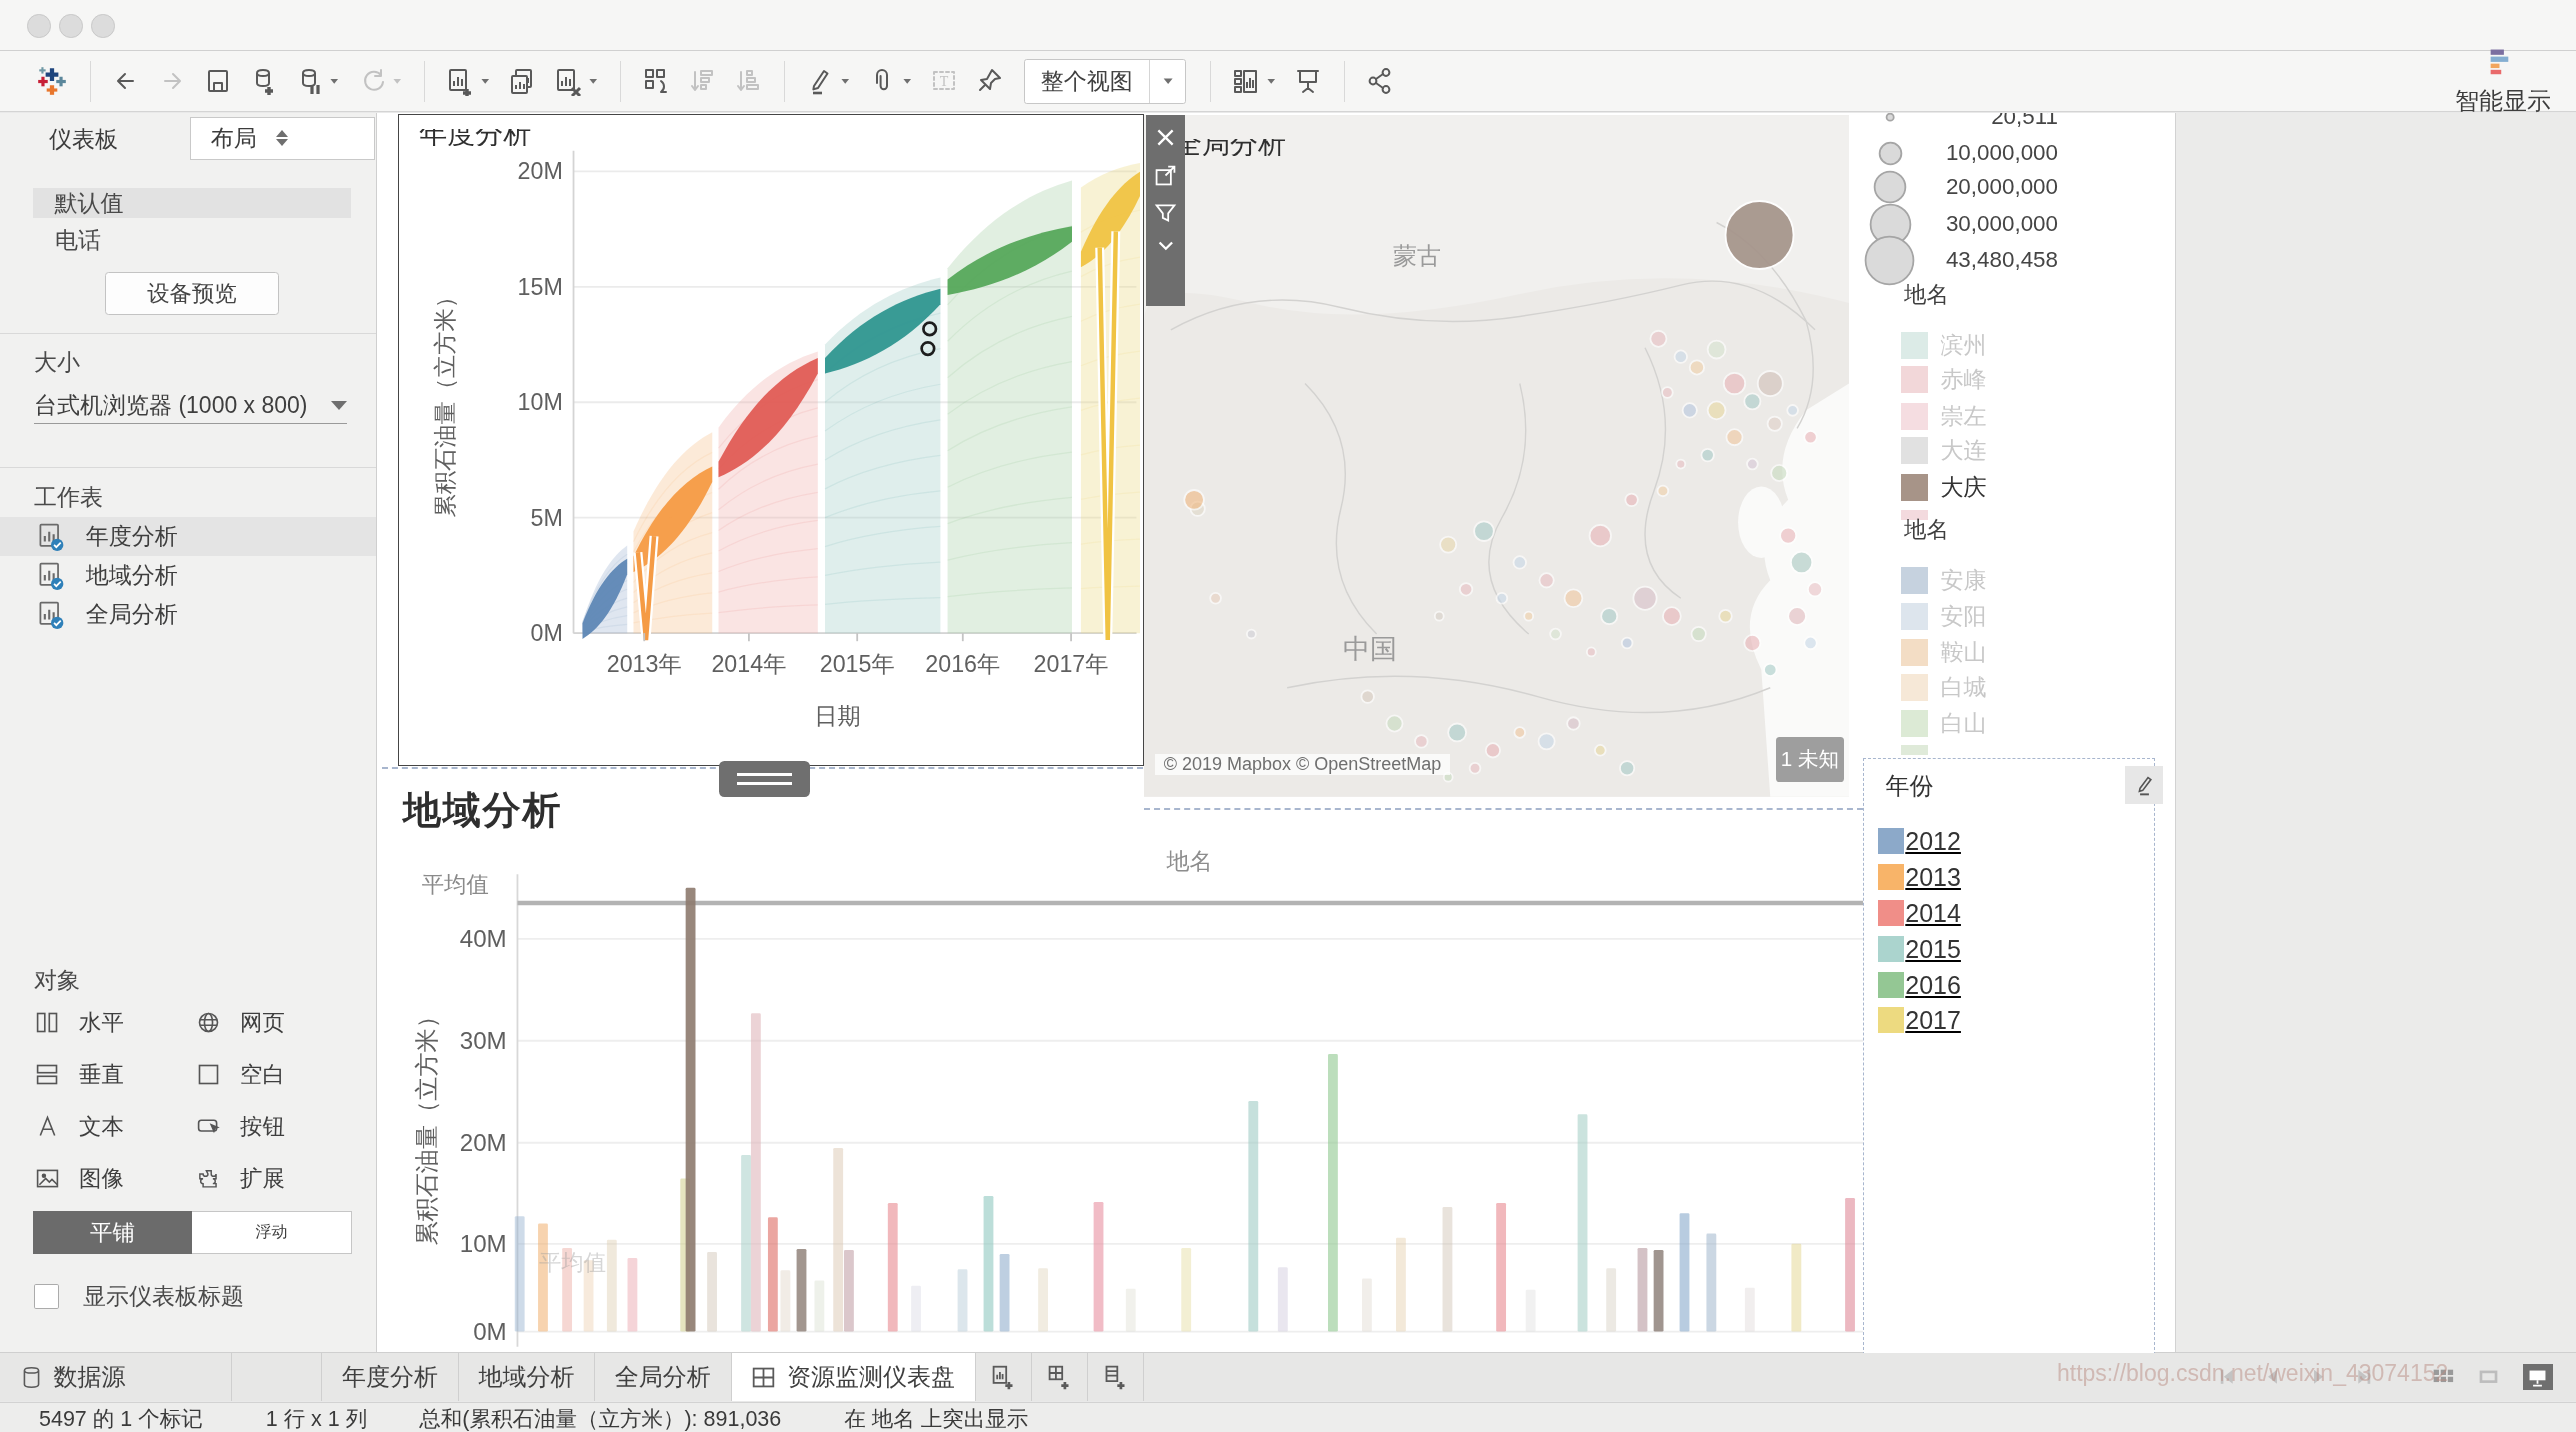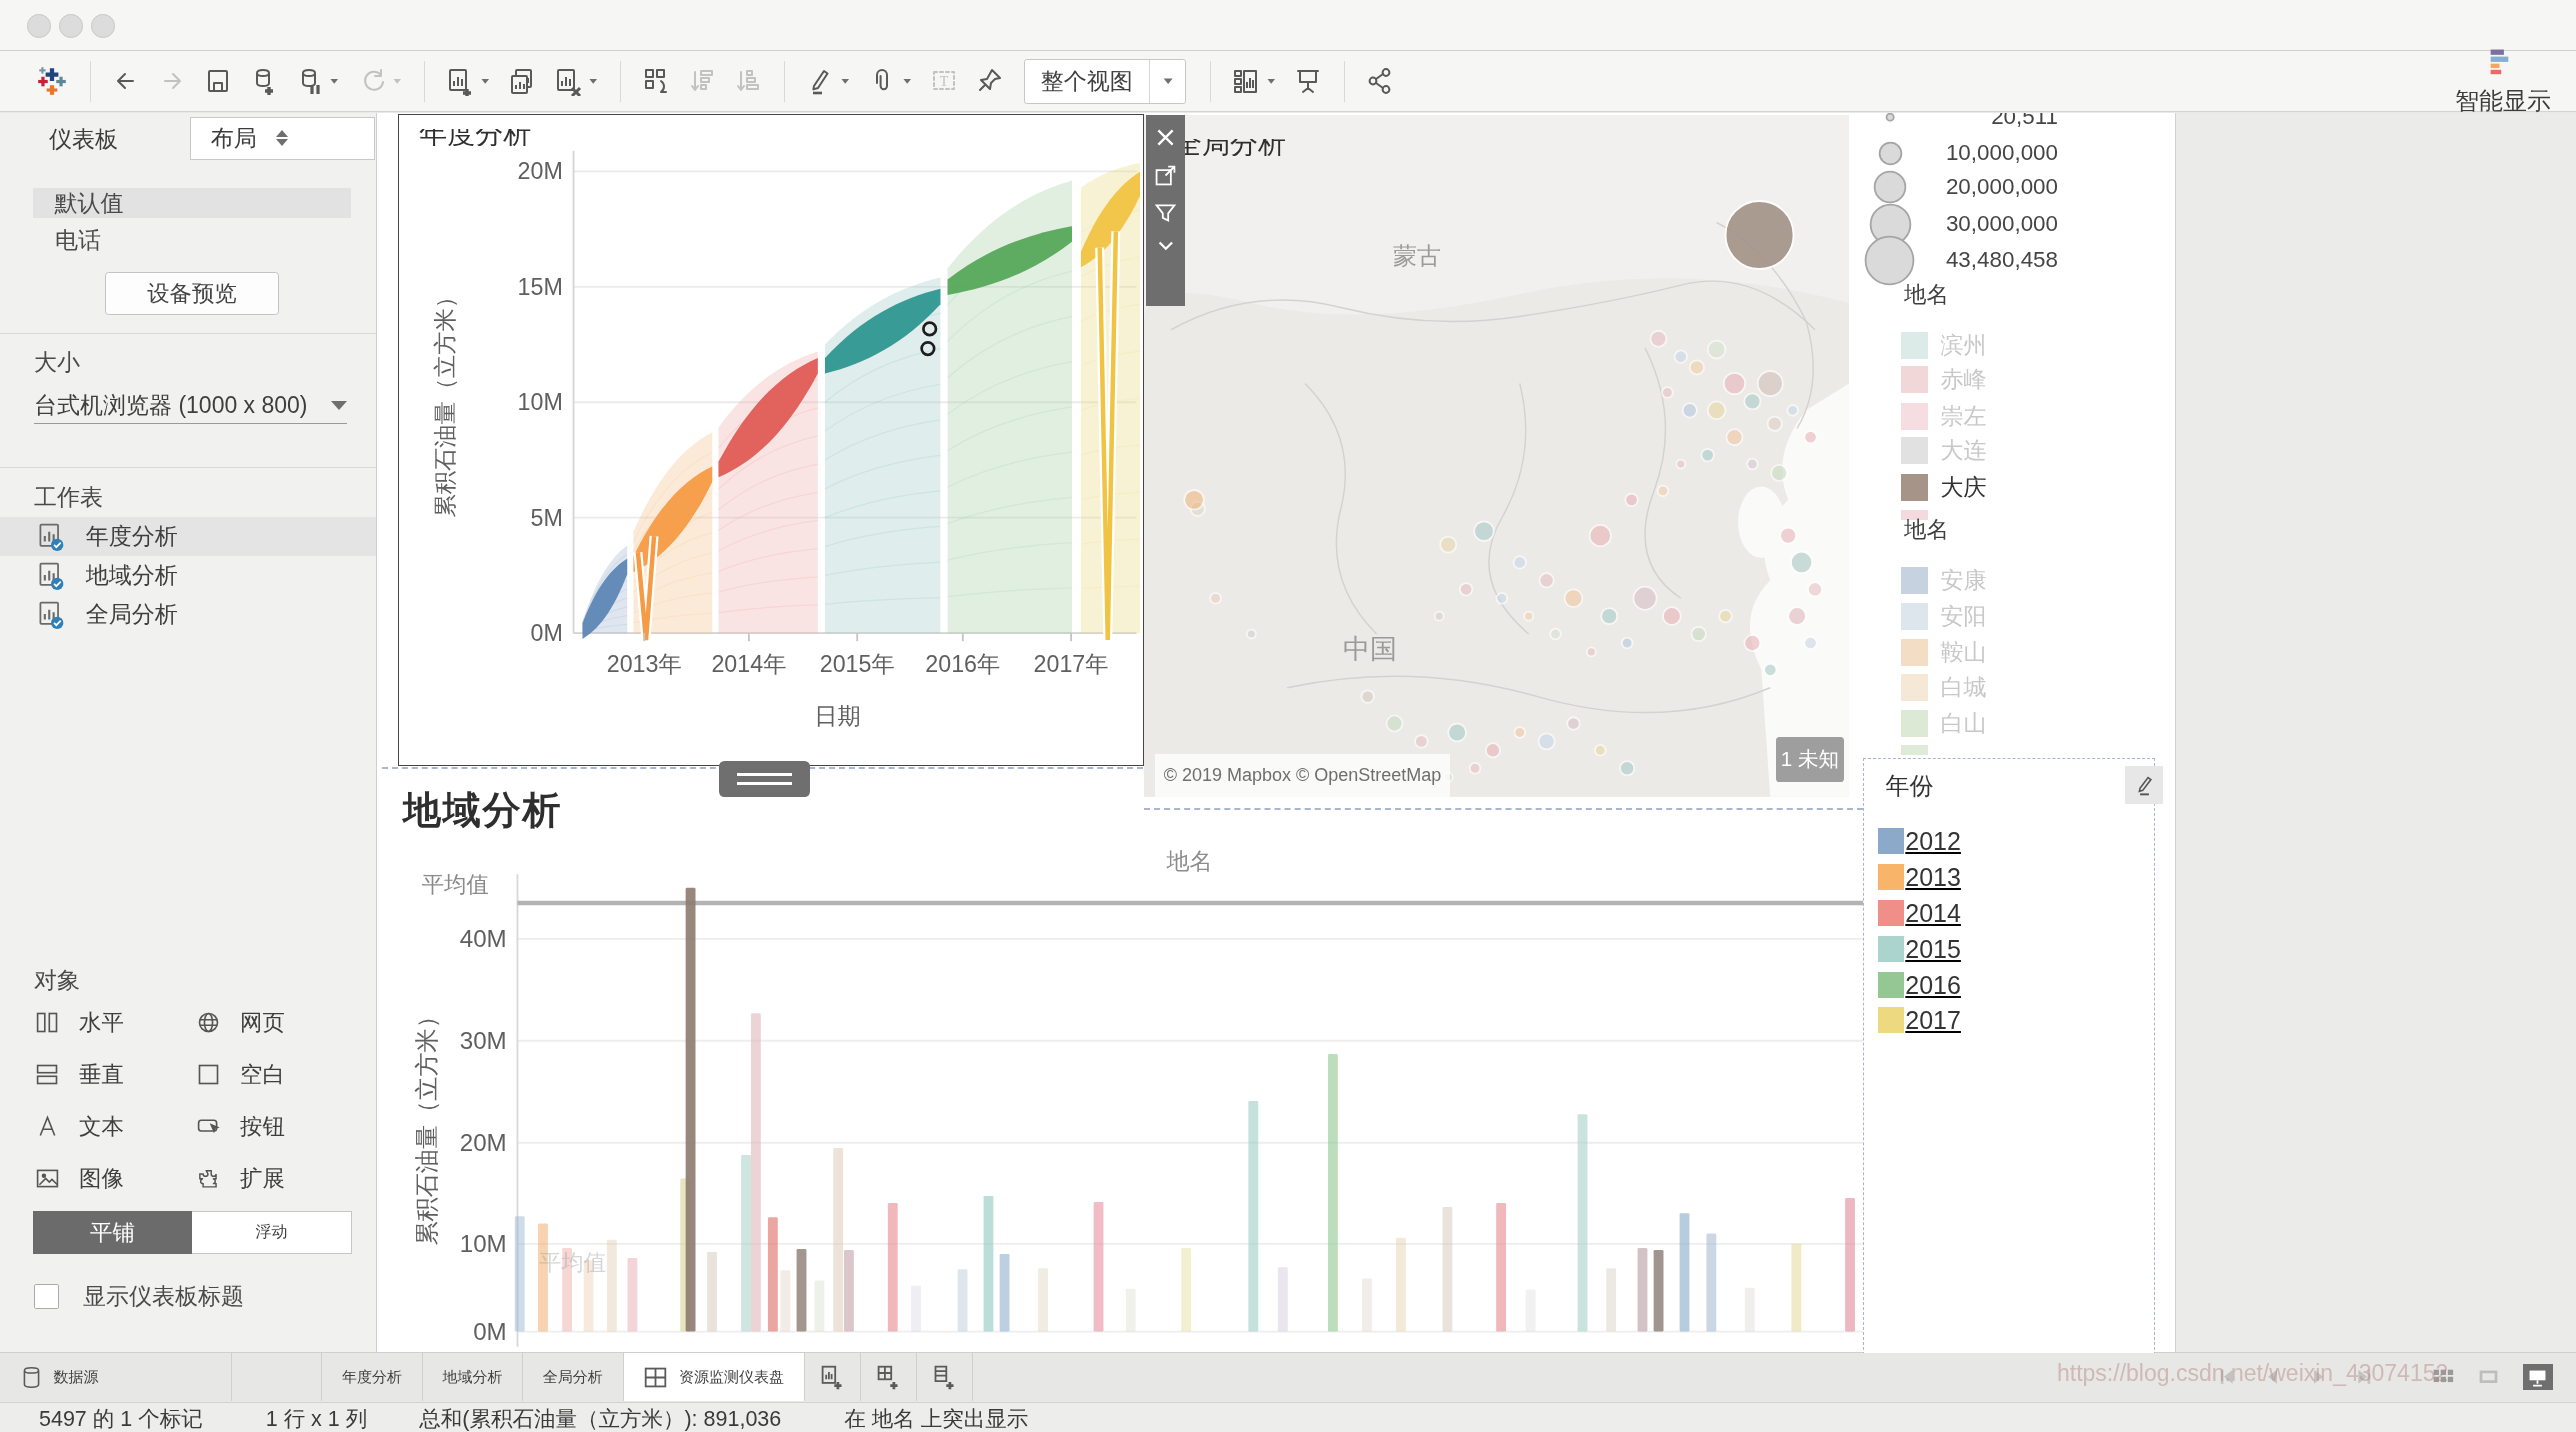--- a/index.html
+++ b/index.html
@@ -60,21 +60,21 @@
   .clip-title span{display:block;font-size:28px;color:#2f2f2f;transform:translateY(-14.3px);white-space:nowrap;}
   
   #chart1{left:20.6px;top:0.9px;width:744px;height:650px;background:#fff;border:1.8px solid #454545;z-index:5;}
   #strip{left:769px;top:1.8px;width:39px;height:191px;background:#6e6e6e;z-index:6;display:flex;flex-direction:column;align-items:center;gap:12.5px;padding-top:10.7px;box-sizing:border-box;}
   #handle{left:342px;top:648px;width:91px;height:36px;background:#6f6f6f;border-radius:5.4px;z-index:7;}
   #handle:before,#handle:after{content:"";position:absolute;left:18px;width:55px;height:3.6px;background:#fff;}
   #handle:before{top:11.6px;} #handle:after{top:20.6px;}
   
   #map{left:767px;top:1.8px;width:705px;height:682px;z-index:1;}
   .map-label{position:absolute;color:#9a9a9a;z-index:2;}
-  #map-attr{position:absolute;left:10.7px;top:639px;background:rgba(255,255,255,.75);font-size:18px;color:#6f6f6f;padding:11px 9px;z-index:2;}
+  #map-attr{position:absolute;left:10.7px;top:639px;background:rgba(255,255,255,.75);font-size:18px;color:#6f6f6f;padding:0 9px;z-index:2;}
   #map-badge{position:absolute;left:632px;top:622px;width:68px;height:45px;background:#9e9e9e;border-radius:3.6px;color:#fff;font-size:20.6px;display:flex;align-items:center;justify-content:center;z-index:2;}
   
   #legends{left:1486px;top:0;width:295px;height:645px;z-index:2;}
   .size-row{position:absolute;left:0;width:295px;height:36px;display:flex;align-items:center;}
   .size-circ{position:absolute;}
   .size-val{position:absolute;left:32px;width:163px;text-align:right;font-size:22.4px;color:#454545;}
   .leg-head{position:absolute;left:41px;font-size:22.4px;color:#3f3f3f;}
   .leg-row{position:absolute;left:38px;display:flex;align-items:center;gap:12.5px;height:32px;}
   .leg-sw{width:27px;height:27px;}
   .leg-lab{font-size:23px;}
@@ -85,21 +85,21 @@
   .yr-row{position:absolute;left:14.3px;display:flex;align-items:center;gap:1px;height:36px;text-decoration:underline;}
   .yr-sw{width:26px;height:26px;}
   .yr-lab{font-size:25px;color:#333;}
   
   #chart2-wrap{left:0;top:654px;width:1486px;height:586px;z-index:0;}
   #chart2-title{position:absolute;left:26px;top:18px;font-size:38px;color:#2e2e2e;font-weight:600;letter-spacing:1.8px;}
   #chart2-colhead{position:absolute;left:140px;top:79px;width:1345px;text-align:center;font-size:23px;color:#8d8d8d;}
   .dash-line{border-top:2.7px dashed #a8b6ce;z-index:4;}
   
   #tabbar{left:0;top:1352px;width:2576px;height:48px;background:#e7e7e6;border-top:0.9px solid #cfcfcf;display:flex;align-items:stretch;}
-  .sheet-tab{display:flex;align-items:center;gap:10.7px;padding:0 19.7px;border-right:0.9px solid #cfcfcf;font-size:15px;color:#3f3f3f;}
+  .sheet-tab{display:flex;align-items:center;gap:10.7px;padding:0 19.7px;border-right:0.9px solid #cfcfcf;font-size:24px;color:#3f3f3f;}
   .sheet-tab.first{width:192px;}
   .sheet-tab.active{background:#fff;}
   .sheet-new{width:55px;display:flex;align-items:center;justify-content:center;border-right:0.9px solid #cfcfcf;}
   #tab-right{margin-left:auto;display:flex;align-items:center;gap:23px;padding-right:23px;}
   #statusbar{left:0;top:1402px;width:2576px;height:31px;background:#ededec;border-top:0.9px solid #d2d2d2;display:flex;align-items:center;font-size:21.5px;color:#3a3a3a;}
   #statusbar span{margin-right:0;}
   #watermark{left:2057px;top:1360px;width:501px;font-size:23px;color:rgba(185,140,130,.5);z-index:9;}
   svg{display:block;}
 </style>
 </head>

